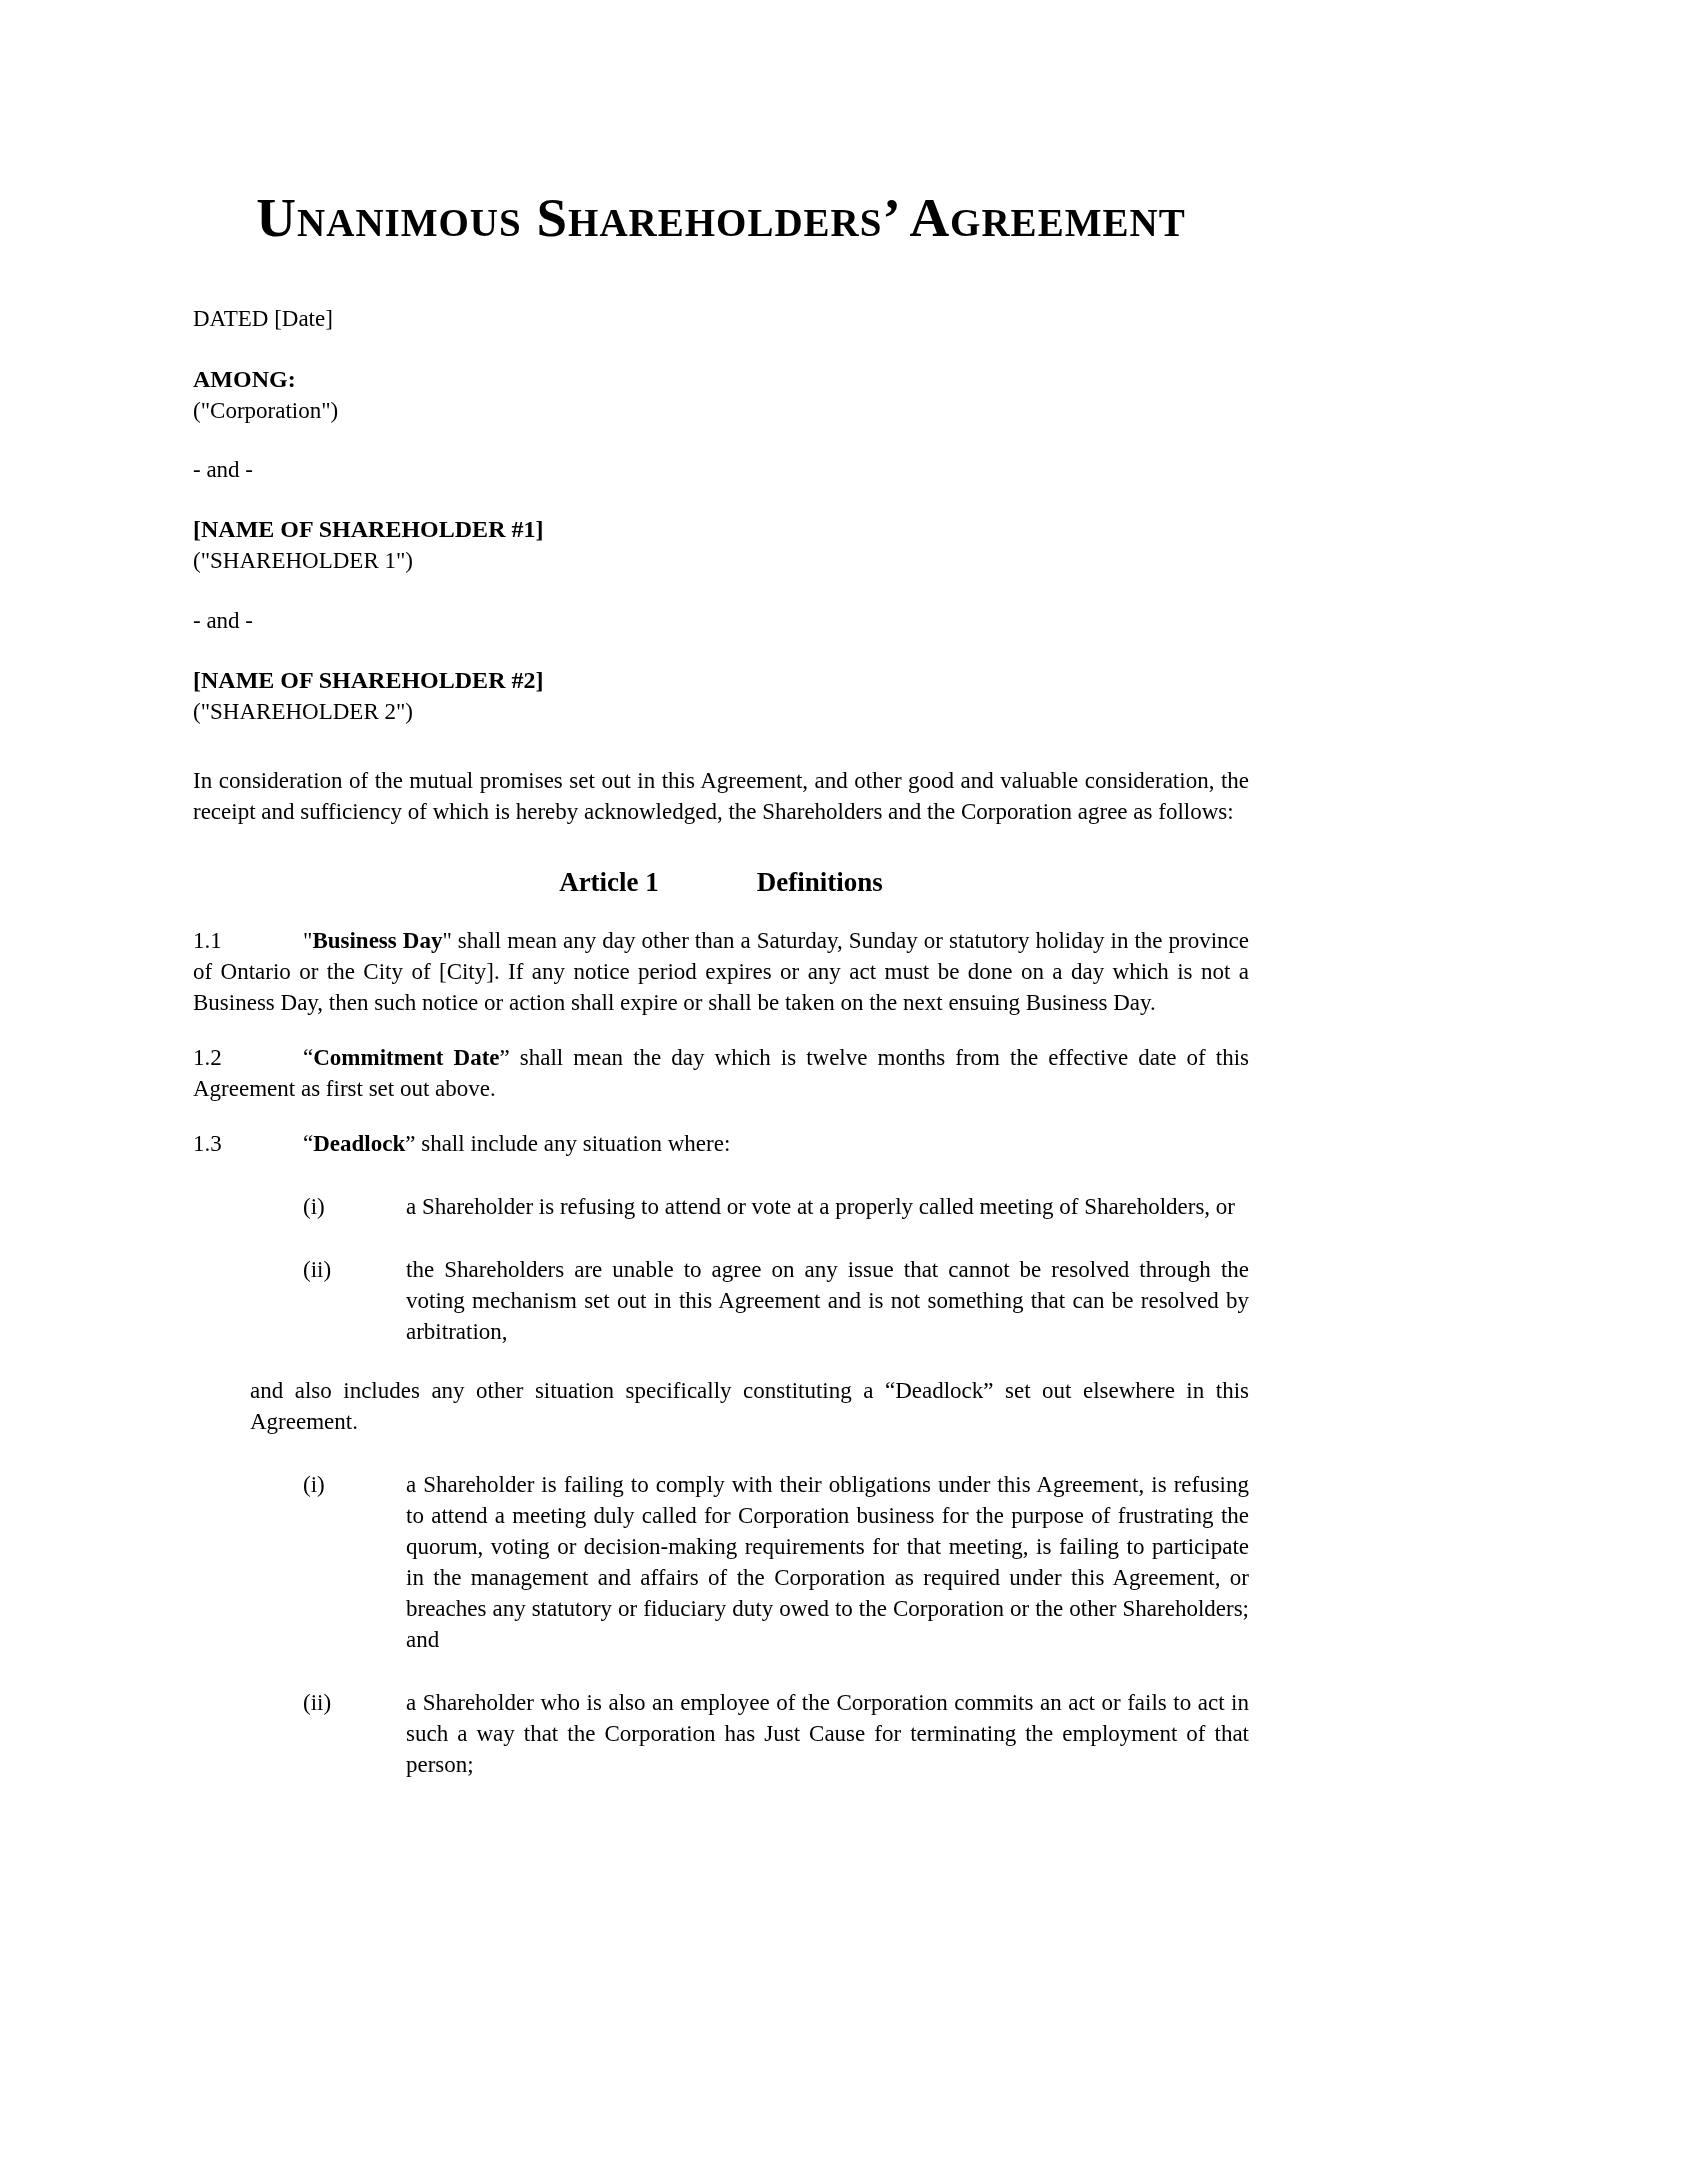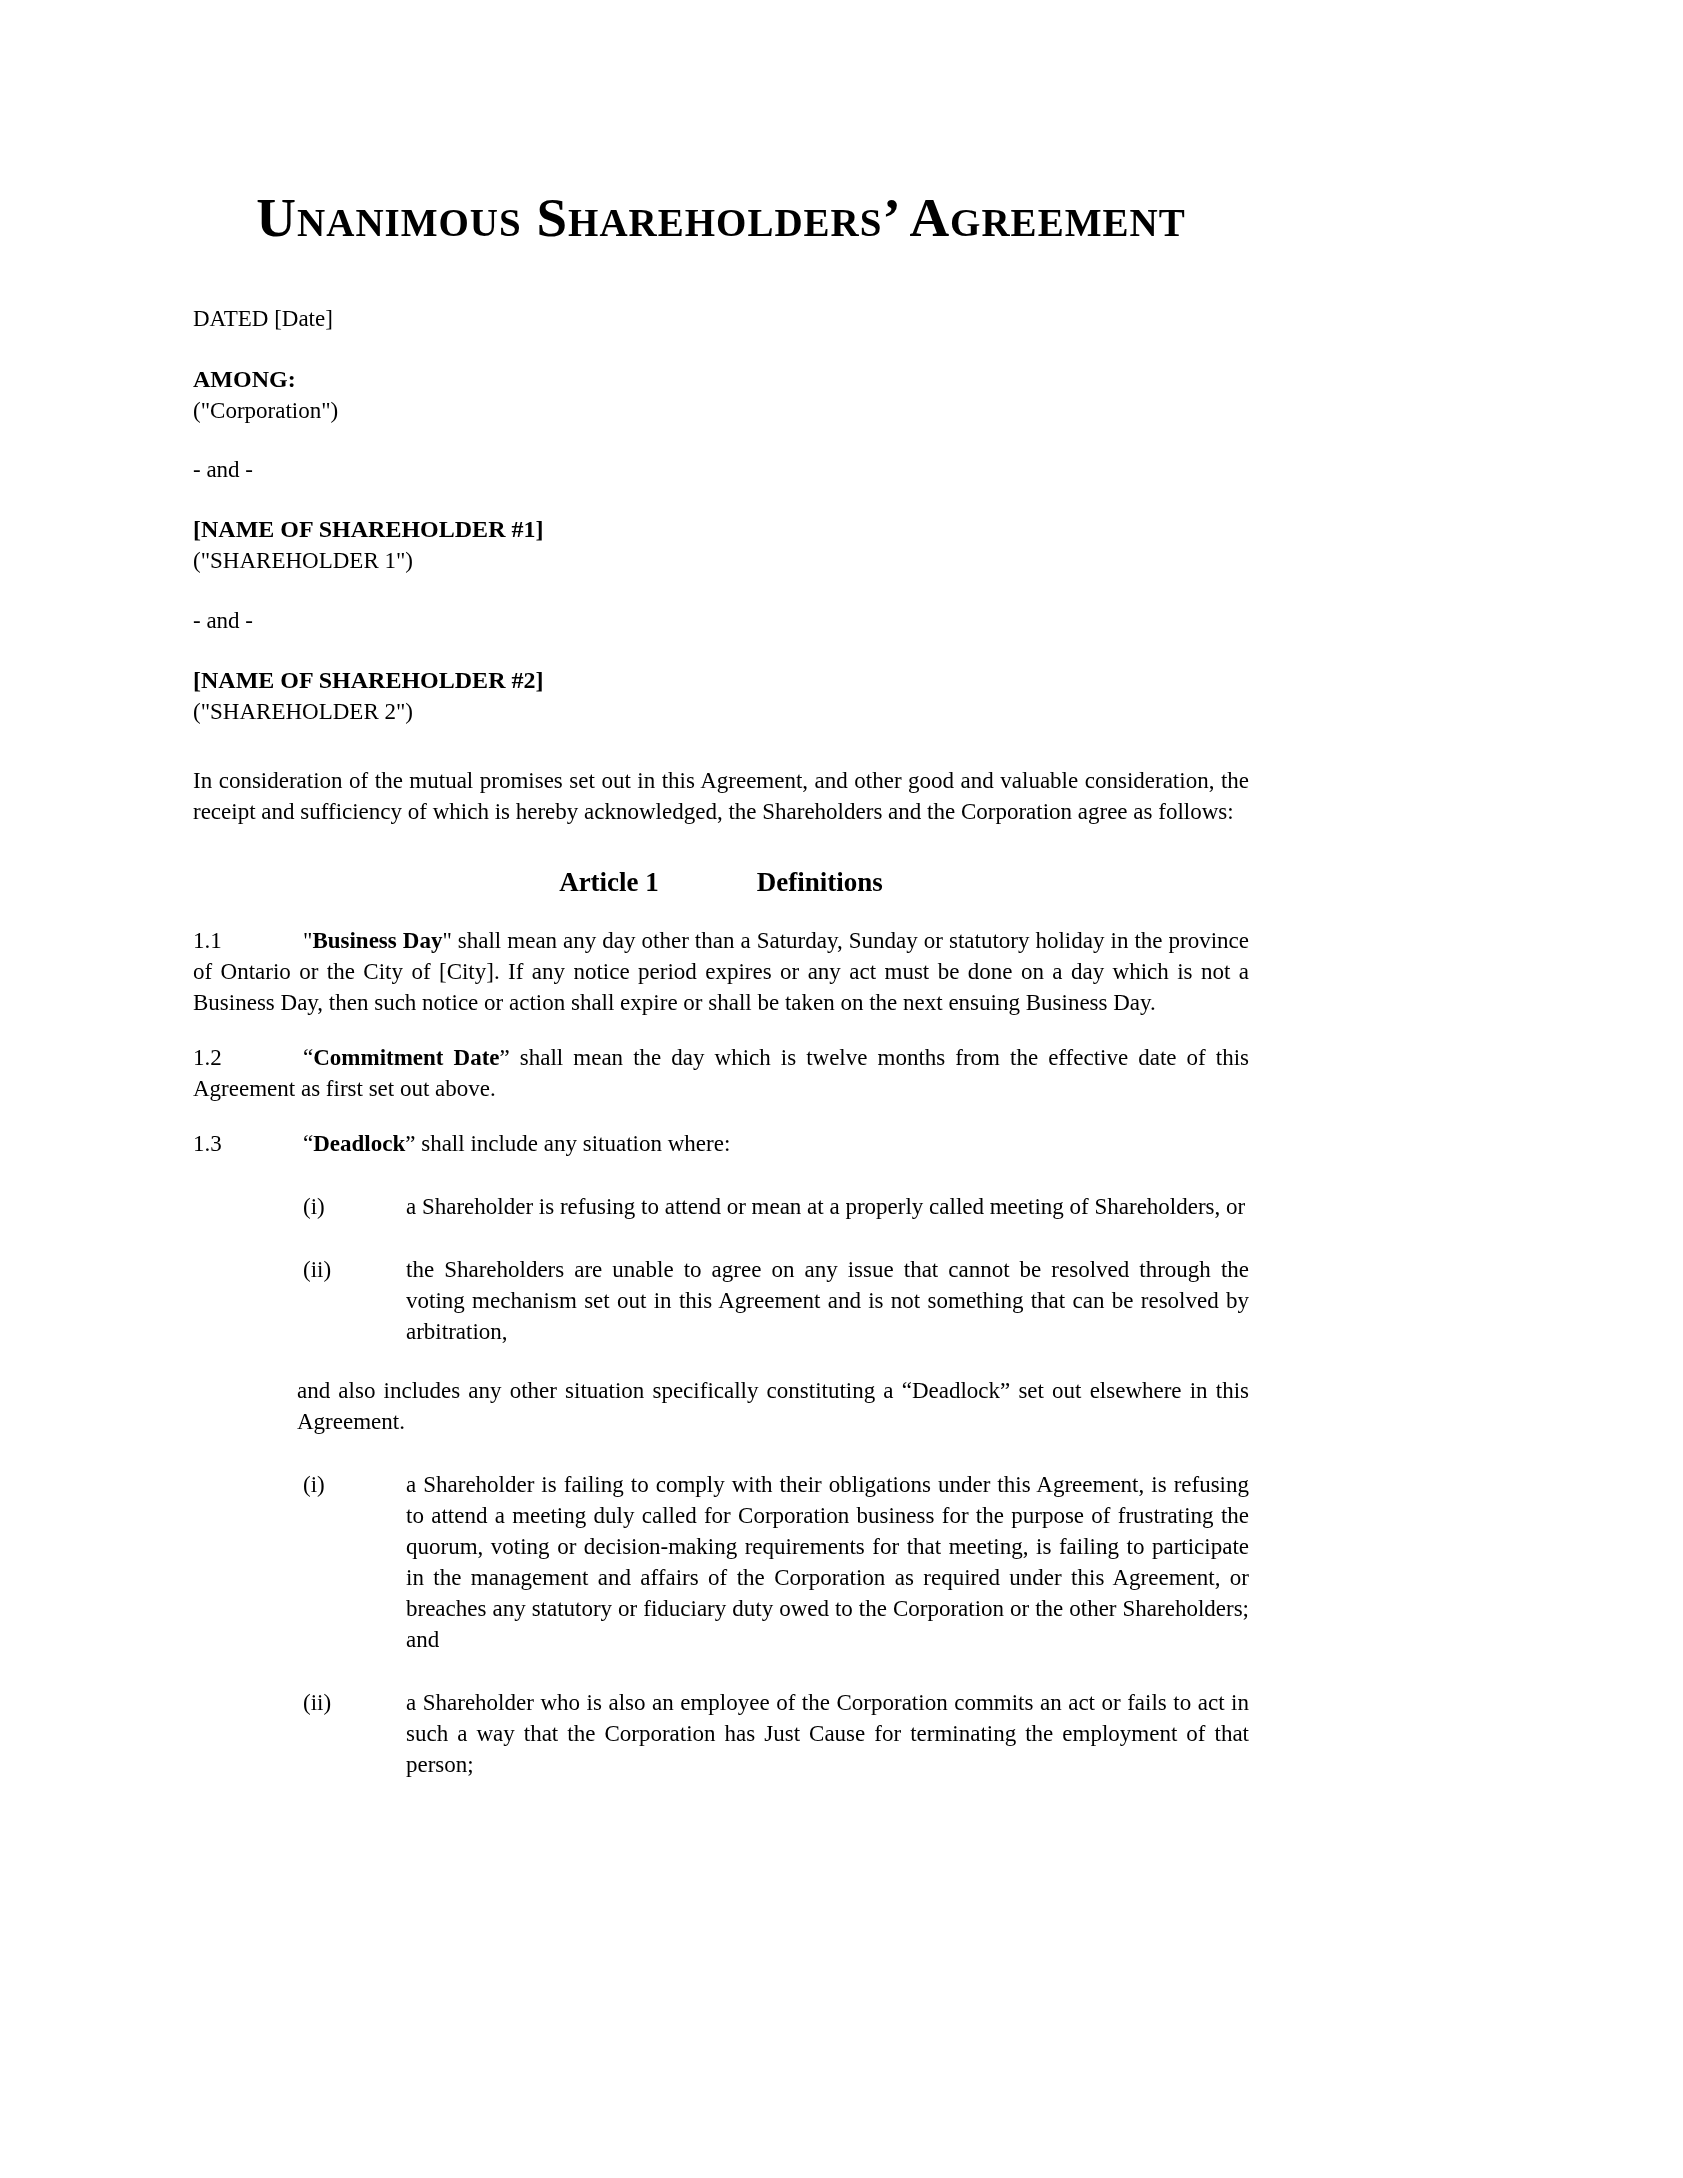--- a/index.html
+++ b/index.html
@@ -61,21 +61,21 @@
     display: flex;
     margin-top: 32px;
     margin-left: 110px;
     font-size: 23px;
     line-height: 31px;
   }
   .item .label { flex: 0 0 103px; }
   .item .body { flex: 1; text-align: justify; }
   .hang-footer {
     margin-top: 28px;
-    margin-left: 104px;
+    margin-left: 57px;
     font-size: 23px;
     line-height: 31px;
     text-align: justify;
   }
 </style>
 </head>
 <body>
 
 <div class="page">
 
@@ -110,21 +110,21 @@
   <div class="para">
     <span class="num">1.2</span><span>“</span><span class="term">Commitment Date</span><span>”</span><span> shall mean the day which is twelve months from the effective date of this Agreement as first set out above.</span>
   </div>
 
   <div class="para">
     <span class="num">1.3</span><span>“</span><span class="term">Deadlock</span><span>”</span><span> shall include any situation where:</span>
   </div>
 
   <div class="item">
     <span class="label">(i)</span>
-    <span class="body">a Shareholder is refusing to attend or mean at a properly called meeting of Shareholders, or</span>
+    <span class="body">a Shareholder is refusing to attend or vote at a properly called meeting of Shareholders, or</span>
   </div>
 
   <div class="item">
     <span class="label">(ii)</span>
     <span class="body">the Shareholders are unable to agree on any issue that cannot be resolved through the voting mechanism set out in this Agreement and is not something that can be resolved by arbitration,</span>
   </div>
 
   <div class="hang-footer">and also includes any other situation specifically constituting a “Deadlock” set out elsewhere in this Agreement.</div>
 
 

